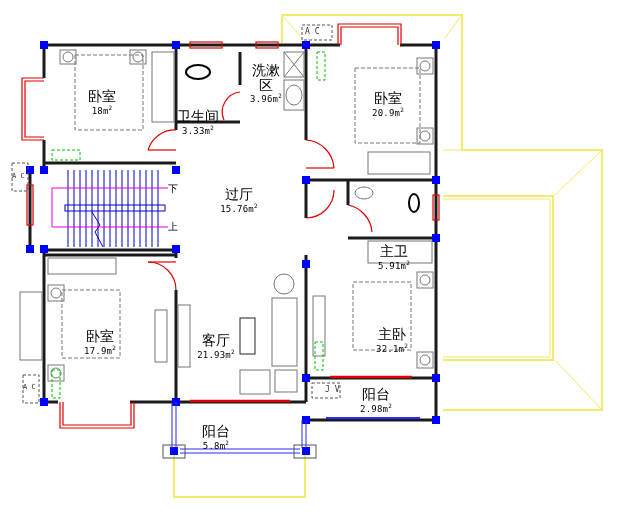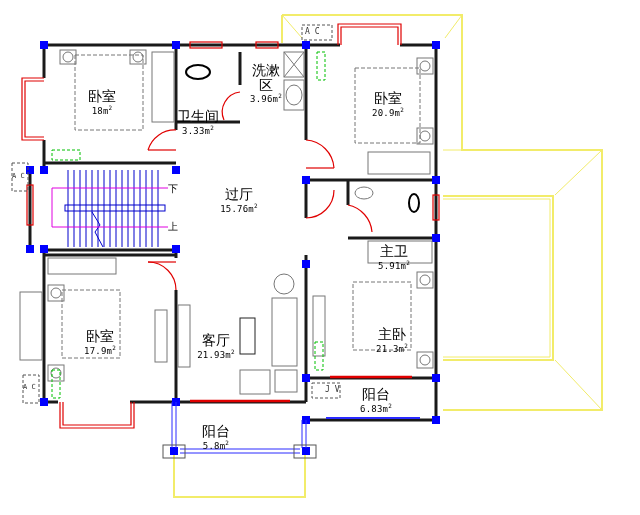--- a/index.html
+++ b/index.html
@@ -260,33 +260,33 @@
 <div class="room-label" style="left:214px;top:188px;width:50px;">
   <span class="name">过厅</span>
   <span class="area"><span>15.76m</span><sup>2</sup></span>
 </div>
 <div class="room-label" style="left:374px;top:213px;width:40px;margin-top:32px;">
   <span class="name">主卫</span>
   <span class="area"><span>5.91m</span><sup>2</sup></span>
 </div>
 <div class="room-label" style="left:370px;top:316px;width:44px;margin-top:12px;">
   <span class="name">主卧</span>
-  <span class="area"><span>21.3m</span><sup>2</sup></span>
+  <span class="area"><span>32.1m</span><sup>2</sup></span>
 </div>
 <div class="room-label" style="left:78px;top:330px;width:44px;">
   <span class="name">卧室</span>
   <span class="area"><span>17.9m</span><sup>2</sup></span>
 </div>
 <div class="room-label" style="left:192px;top:334px;width:48px;">
   <span class="name">客厅</span>
   <span class="area"><span>21.93m</span><sup>2</sup></span>
 </div>
 <div class="room-label" style="left:354px;top:388px;width:44px;">
   <span class="name">阳台</span>
-  <span class="area"><span>6.83m</span><sup>2</sup></span>
+  <span class="area"><span>2.98m</span><sup>2</sup></span>
 </div>
 <div class="room-label" style="left:196px;top:425px;width:40px;">
   <span class="name">阳台</span>
   <span class="area"><span>5.8m</span><sup>2</sup></span>
 </div>
 
 <span class="stair-mark" style="left:168px;top:182px;">下</span>
 <span class="stair-mark" style="left:168px;top:220px;">上</span>
 
 <span class="ac-tag" style="left:305px;top:27px;">A  C</span>

